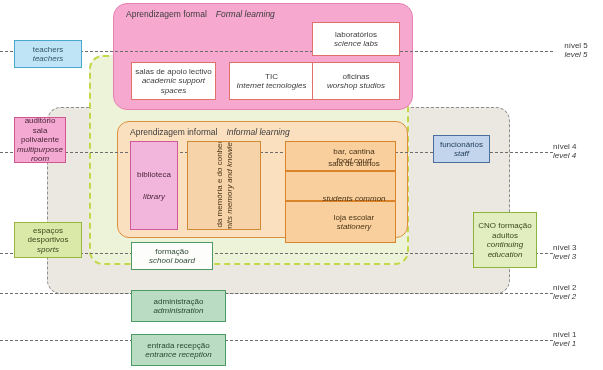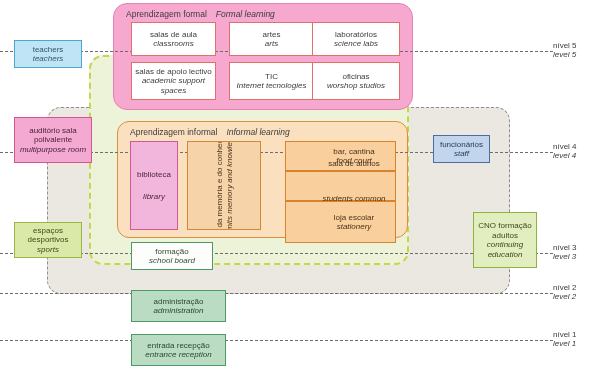--- a/index.html
+++ b/index.html
@@ -145,28 +145,20 @@
       <span class="pt">Aprendizagem formal</span><span class="en">Formal learning</span>
     </div>
   </div>
 
   <div class="abs c-orange" style="left:117px;top:121px;width:291px;height:117px;">
     <div class="c-title">
       <span class="pt">Aprendizagem informal</span><span class="en">Informal learning</span>
     </div>
   </div>
 
-  <div class="node n-white" style="left:131px;top:22px;width:85px;height:34px;">
-    <span class="pt">salas de aula</span>
-    <span class="en">classrooms</span>
-  </div>
-  <div class="node n-white" style="left:229px;top:22px;width:85px;height:34px;">
-    <span class="pt">artes</span>
-    <span class="en">arts</span>
-  </div>
   <div class="node n-white" style="left:312px;top:22px;width:88px;height:34px;">
     <span class="pt">laboratórios</span>
     <span class="en">science labs</span>
   </div>
 
   <div class="node n-white" style="left:131px;top:62px;width:85px;height:38px;">
     <span class="pt">salas de apoio lectivo</span>
     <span class="en">academic support spaces</span>
   </div>
   <div class="node n-white" style="left:229px;top:62px;width:85px;height:38px;">
@@ -201,21 +193,21 @@
   <div class="node n-orange" style="left:285px;top:201px;width:111px;height:42px;">
     <span class="pt">loja escolar</span>
     <span class="en">stationery</span>
   </div>
 
   <div class="node n-blue" style="left:14px;top:40px;width:68px;height:28px;">
     <span class="pt">teachers</span>
     <span class="en">teachers</span>
   </div>
 
-  <div class="node n-pinkbox" style="left:14px;top:117px;width:78px;height:46px;">
+  <div class="node n-pinkbox" style="left:14px;top:117px;width:52px;height:46px;">
     <span class="pt">auditório sala polivalente</span>
     <span class="en">multipurpose room</span>
   </div>
 
   <div class="node n-green" style="left:14px;top:222px;width:68px;height:36px;">
     <span class="pt">espaços desportivos</span>
     <span class="en">sports</span>
   </div>
 
   <div class="node n-staff" style="left:433px;top:135px;width:57px;height:28px;">
@@ -236,21 +228,21 @@
   <div class="node n-adm" style="left:131px;top:290px;width:95px;height:32px;">
     <span class="pt">administração</span>
     <span class="en">administration</span>
   </div>
 
   <div class="node n-adm" style="left:131px;top:334px;width:95px;height:32px;">
     <span class="pt">entrada recepção</span>
     <span class="en">entrance reception</span>
   </div>
 
-  <div class="level-label" style="top:42px;">
+  <div class="level-label" style="top:42px;text-align:center;">
     <span class="pt">nível 5</span>
     <span class="en">level 5</span>
   </div>
   <div class="level-label" style="top:143px;">
     <span class="pt">nível 4</span>
     <span class="en">level 4</span>
   </div>
   <div class="level-label" style="top:244px;">
     <span class="pt">nível 3</span>
     <span class="en">level 3</span>

